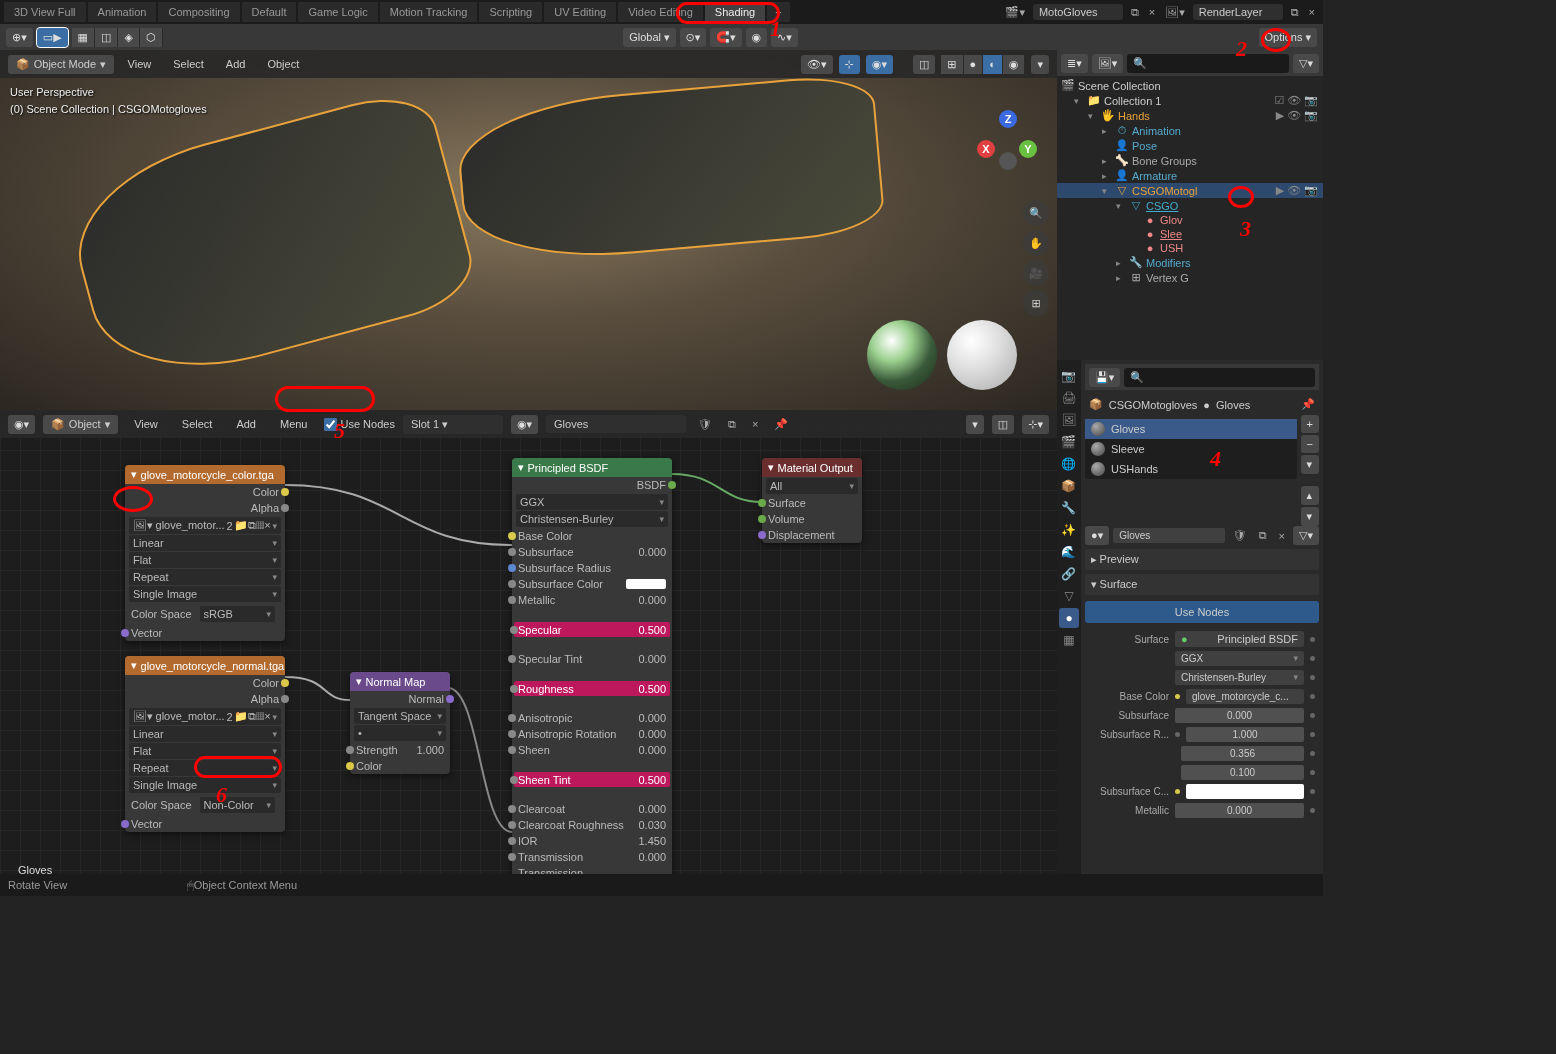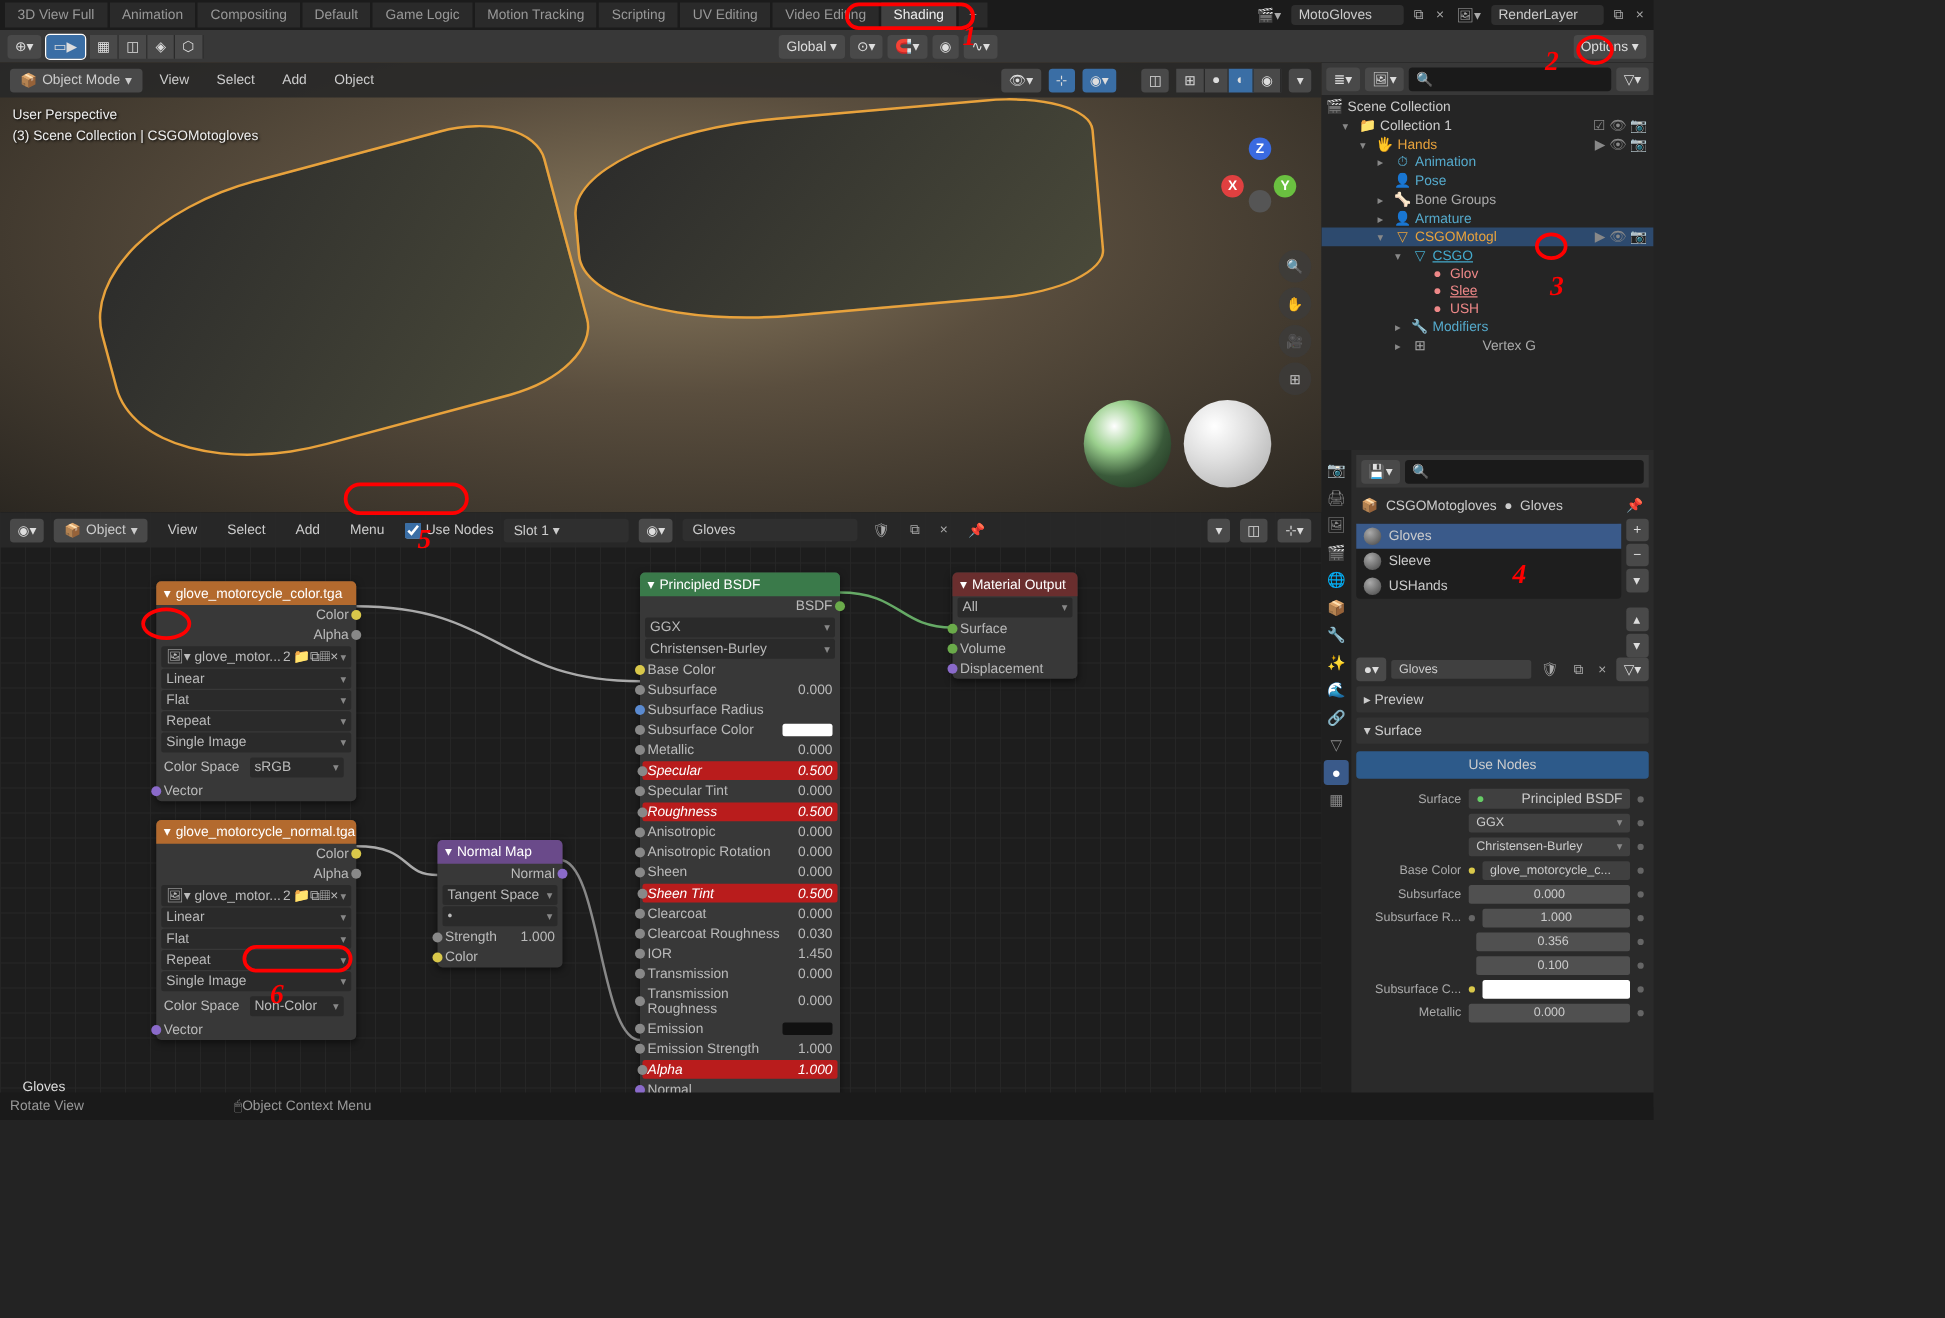--- a/index.html
+++ b/index.html
@@ -50,21 +50,21 @@
 .matname-field { background: #2f2f2f; padding: 3px 8px; border-radius: 3px; min-width: 100px; }
 
 .node { position: absolute; background: #383838; border-radius: 4px; box-shadow: 0 2px 6px rgba(0,0,0,0.5); width: 160px; font-size: 10px; }
 .node-hdr { padding: 3px 6px; color: #fff; border-radius: 4px 4px 0 0; display: flex; align-items: center; gap: 4px; }
 .n-orange { background: #b36a2e; }
 .n-green { background: #3a7a4a; }
 .n-purple { background: #6a4a8a; }
 .n-darkred { background: #6a2e2e; }
 .node-row { padding: 2px 6px; display: flex; justify-content: space-between; align-items: center; position: relative; color: #bbb; min-height: 15px; }
 .node-row.out { justify-content: flex-end; }
-.node-row.sel { background: #b91c1c; color: #fff; border-radius: 2px; margin: 1px 2px; padding: 1px 4px; font-style: italic; }
+.node-row.sel { background: #be185d; color: #fff; border-radius: 2px; margin: 14px 2px; padding: 1px 4px; }
 .node-row.dd { background: #2a2a2a; margin: 1px 4px; border-radius: 2px; padding: 2px 4px; }
 .node-row.dd::after { content: "▾"; font-size: 9px; color: #888; }
 .sock { width: 8px; height: 8px; border-radius: 50%; position: absolute; }
 .sock.l { left: -4px; } .sock.r { right: -4px; }
 .s-yellow { background: #d9c84a; } .s-grey { background: #888; } .s-green { background: #6aaa4a; } .s-purple { background: #8a6aca; } .s-blue { background: #5a8ad0; }
 .colorbar { height: 10px; background: #fff; border-radius: 2px; width: 40px; }
 .colorbar.dark { background: #111; }
 svg.wires { position: absolute; top: 0; left: 0; pointer-events: none; }
 
 
@@ -161,21 +161,21 @@
     <span class="tb-group">
       <span class="tb-btn">⊞</span>
       <span class="tb-btn">●</span>
       <span class="tb-btn" style="background:#3a6ea5">◐</span>
       <span class="tb-btn">◉</span>
     </span>
     <span class="tb-btn">▾</span>
   </div>
   <div class="vp-info">
     <div>User Perspective</div>
-    <div>(3) Scene Collection | CSGOMotogloves</div>
+    <div>(0) Scene Collection | CSGOMotogloves</div>
   </div>
 
   <div class="arm" style="left:80px; top:80px; width:380px; height:220px; transform:rotate(-15deg); background:linear-gradient(135deg,#2a2a2a,#4a4a3a);"></div>
   <div class="arm" style="left:460px; top:40px; width:420px; height:160px; transform:rotate(-5deg); background:linear-gradient(135deg,#2a2a2a,#4a4a3a);"></div>
   <div class="sphere hdri" style="right:120px; bottom:20px;"></div>
   <div class="sphere matte" style="right:40px; bottom:20px;"></div>
   <div class="vp-gizmo">
     <div class="axis-ball" style="background:#3a6ae0; top:0; left:22px;">Z</div>
     <div class="axis-ball" style="background:#6ac040; top:30px; right:0;">Y</div>
     <div class="axis-ball" style="background:#e04040; top:30px; left:0;">X</div>
@@ -541,21 +541,21 @@
             <div class="ol-row">
               <span class="ol-indent" style="width: 52px;"></span>
               <span class="ol-tw">▸</span>
               <span class="ol-icon" style="color: rgb(85, 170, 204);">🔧</span>
               <span style="color: rgb(85, 170, 204);">Modifiers</span>
             </div>
             <div class="ol-row">
               <span class="ol-indent" style="width: 52px;"></span>
               <span class="ol-tw">▸</span>
               <span class="ol-icon" style="color: rgb(170, 170, 170);">⊞</span>
-              <span style="color: rgb(170, 170, 170); margin-left: 40px;">Vertex G</span>
+              <span style="color: rgb(170, 170, 170);">Vertex G</span>
             </div>
           </div>
   </div>
 </div>
 
 <div class="props">
   <div class="props-tabs">
     <div class="props-tab">📷</div>
     <div class="props-tab">🖨</div>
     <div class="props-tab">🖼</div>

